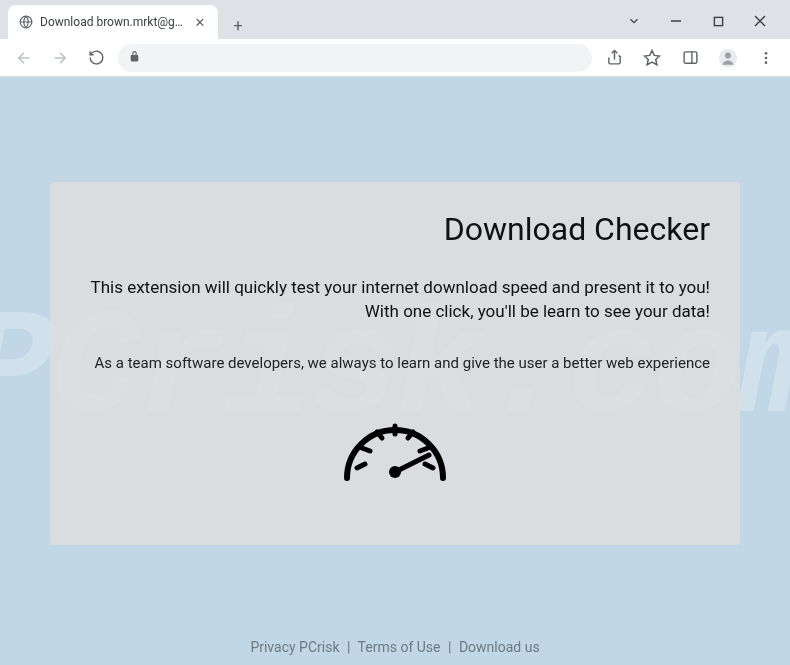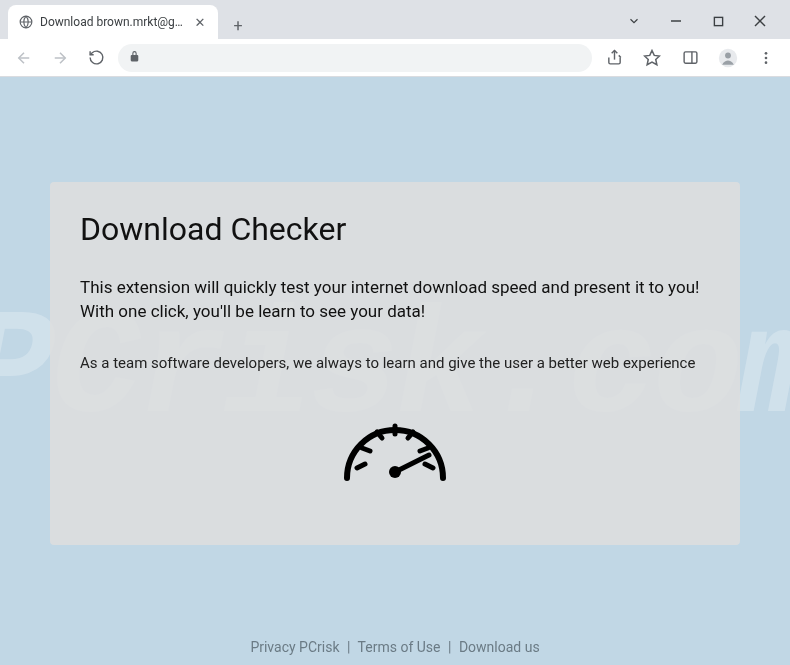--- a/index.html
+++ b/index.html
@@ -19,21 +19,21 @@
   .nav-btn.disabled { color: #bdc1c6; }
   .addressbar { flex: 1; height: 28px; background: #f1f3f4; border-radius: 14px; display: flex; align-items: center; padding: 0 10px; gap: 8px; }
   .lock { color: #5f6368; }
   .toolbar-right { display: flex; gap: 10px; align-items: center; }
   .tool-icon { width: 28px; height: 28px; display: flex; align-items: center; justify-content: center; color: #5f6368; cursor: pointer; }
   
   .page { height: 588px; background: #c1d7e5; position: relative; overflow: hidden; }
   
   .watermark { position: absolute; top: 50%; left: 50%; transform: translate(-50%, -50%); font-size: 150px; font-weight: 700; font-style: italic; color: rgba(255,255,255,0.25); letter-spacing: -4px; white-space: nowrap; pointer-events: none; z-index: 1; font-family: Liberation Mono, monospace; }
   
-  .card { position: absolute; left: 50px; right: 50px; top: 105px; background: rgba(222,222,222,0.85); border-radius: 4px; padding: 28px 30px 45px 30px; text-align: left; z-index: 2; }
+  .card { position: absolute; left: 50px; right: 50px; top: 105px; background: rgba(222,222,222,0.85); border-radius: 4px; padding: 28px 30px 45px 30px; text-align: right; z-index: 2; }
   .card-title { font-size: 32px; font-weight: 400; color: #111; margin-bottom: 28px; font-family: "Segoe UI", Roboto, sans-serif; }
   .card-sub1 { font-size: 17px; color: #111; line-height: 1.4; margin-bottom: 30px; }
   .card-sub2 { font-size: 15px; color: #222; margin-bottom: 28px; }
   .gauge-wrap { display: flex; justify-content: center; }
   
   .footer { position: absolute; bottom: 10px; left: 0; right: 0; text-align: center; font-size: 14px; color: #6b7b85; z-index: 2; }
   .footer a { color: #6b7b85; }
   .footer-sep { margin: 0 4px; }
 </style>
 </head>

